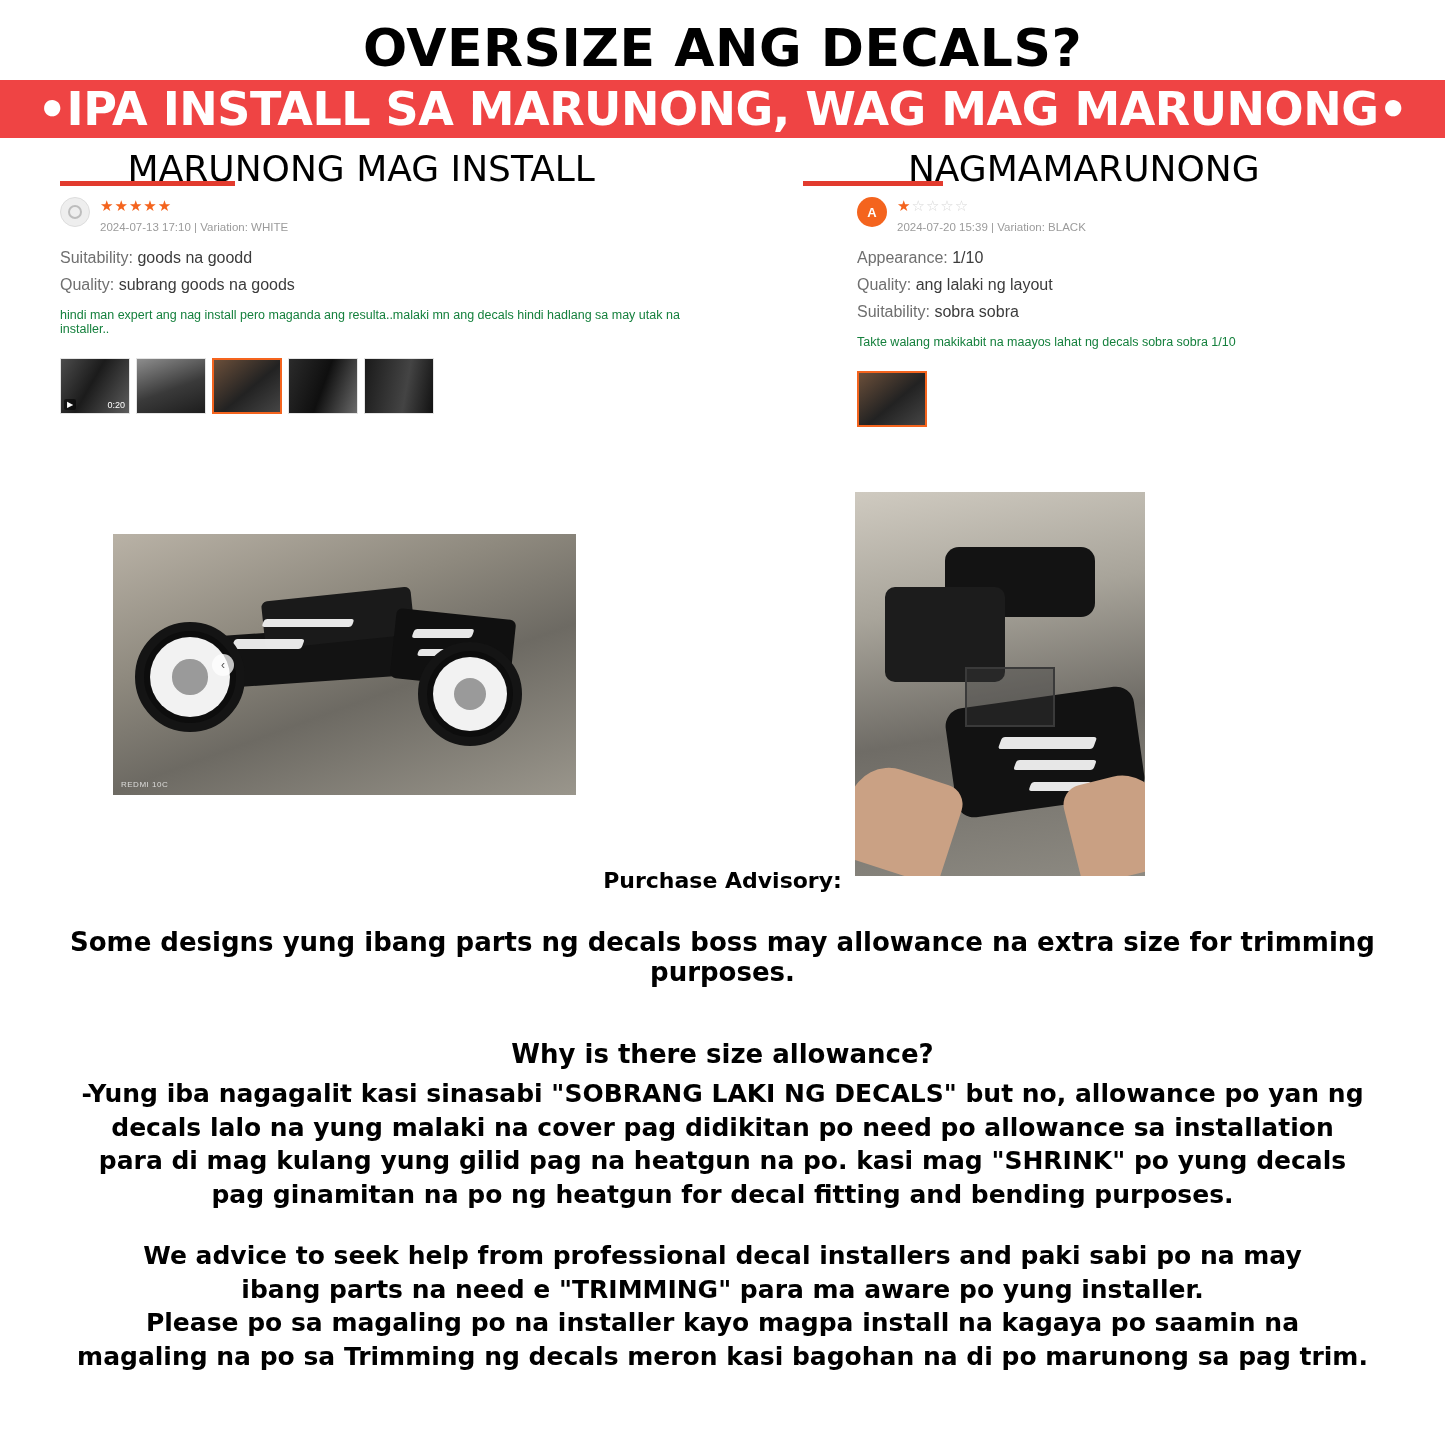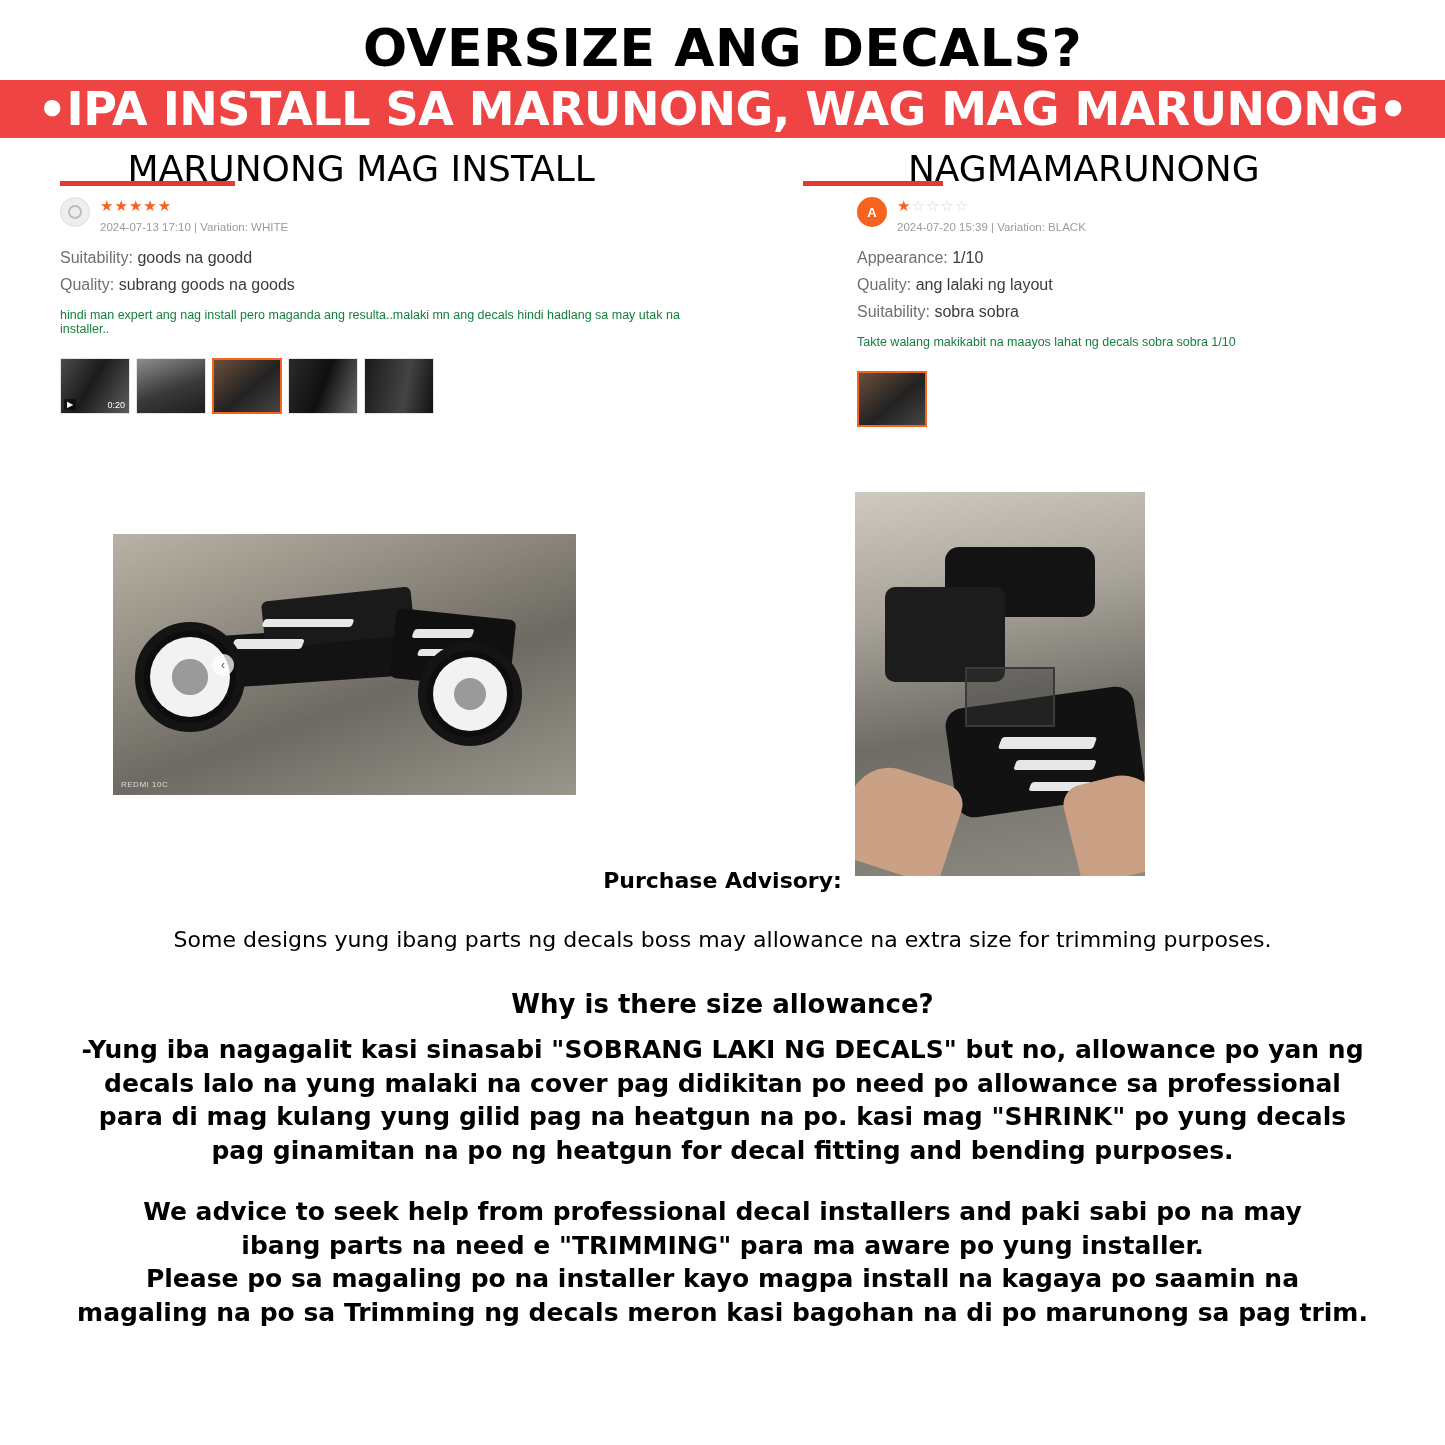--- a/index.html
+++ b/index.html
@@ -163,22 +163,22 @@
   }
 
   
   .advisory {
     position: absolute; left: 0; top: 868px; width: 1445px;
     text-align: center;
     font-family: "DejaVu Sans", sans-serif;
     color: #000;
   }
   .adv-title { font-size: 22px; font-weight: bold; margin-bottom: 34px; }
-  .adv-p1 { font-size: 22px; font-weight: normal; margin-bottom: 37px; }
-  .adv-q { font-size: 26px; font-weight: bold; margin-bottom: 14px; }
+  .adv-p1 { font-size: 26px; font-weight: bold; margin-bottom: 52px; }
+  .adv-q { font-size: 26px; font-weight: bold; margin-bottom: 8px; }
   .adv-block { font-size: 25px; font-weight: bold; line-height: 1.34; }
   .adv-gap { height: 28px; }
 </style>
 </head>
 <body>
 
 <div class="headline">OVERSIZE ANG DECALS?</div>
 <div class="redbar">
   <span>•IPA INSTALL SA MARUNONG, WAG MAG MARUNONG•</span>
 </div>
@@ -283,21 +283,21 @@
   <div style="position:absolute;left:-10px;top:280px;width:110px;height:100px;background:#caa184;border-radius:40px 20px 10px 10px;transform:rotate(18deg);"></div>
   <div style="position:absolute;left:215px;top:285px;width:95px;height:100px;background:#c9a083;border-radius:20px 40px 10px 10px;transform:rotate(-14deg);"></div>
 </div>
 
 <div class="advisory">
   <div class="adv-title">Purchase Advisory:</div>
   <div class="adv-p1">Some designs yung ibang parts ng decals boss may allowance na extra size for trimming purposes.</div>
   <div class="adv-q">Why is there size allowance?</div>
   <div class="adv-block">
     <div>-Yung iba nagagalit kasi sinasabi "SOBRANG LAKI NG DECALS" but no, allowance po yan ng</div>
-    <div>decals lalo na yung malaki na cover pag didikitan po need po allowance sa professional</div>
+    <div>decals lalo na yung malaki na cover pag didikitan po need po allowance sa installation</div>
     <div>para di mag kulang yung gilid  pag na heatgun na po. kasi mag "SHRINK" po yung decals</div>
     <div>pag ginamitan na po ng heatgun for decal fitting and bending purposes.</div>
   </div>
   <div class="adv-gap"></div>
   <div class="adv-block">
     <div>We advice to seek help from professional decal installers and paki sabi po na may</div>
     <div>ibang parts na need e "TRIMMING" para ma aware po yung installer.</div>
     <div>Please po sa magaling po na installer kayo magpa install na kagaya po saamin na</div>
     <div>magaling na po sa Trimming ng decals meron kasi bagohan na di po marunong sa pag trim.</div>
   </div>

